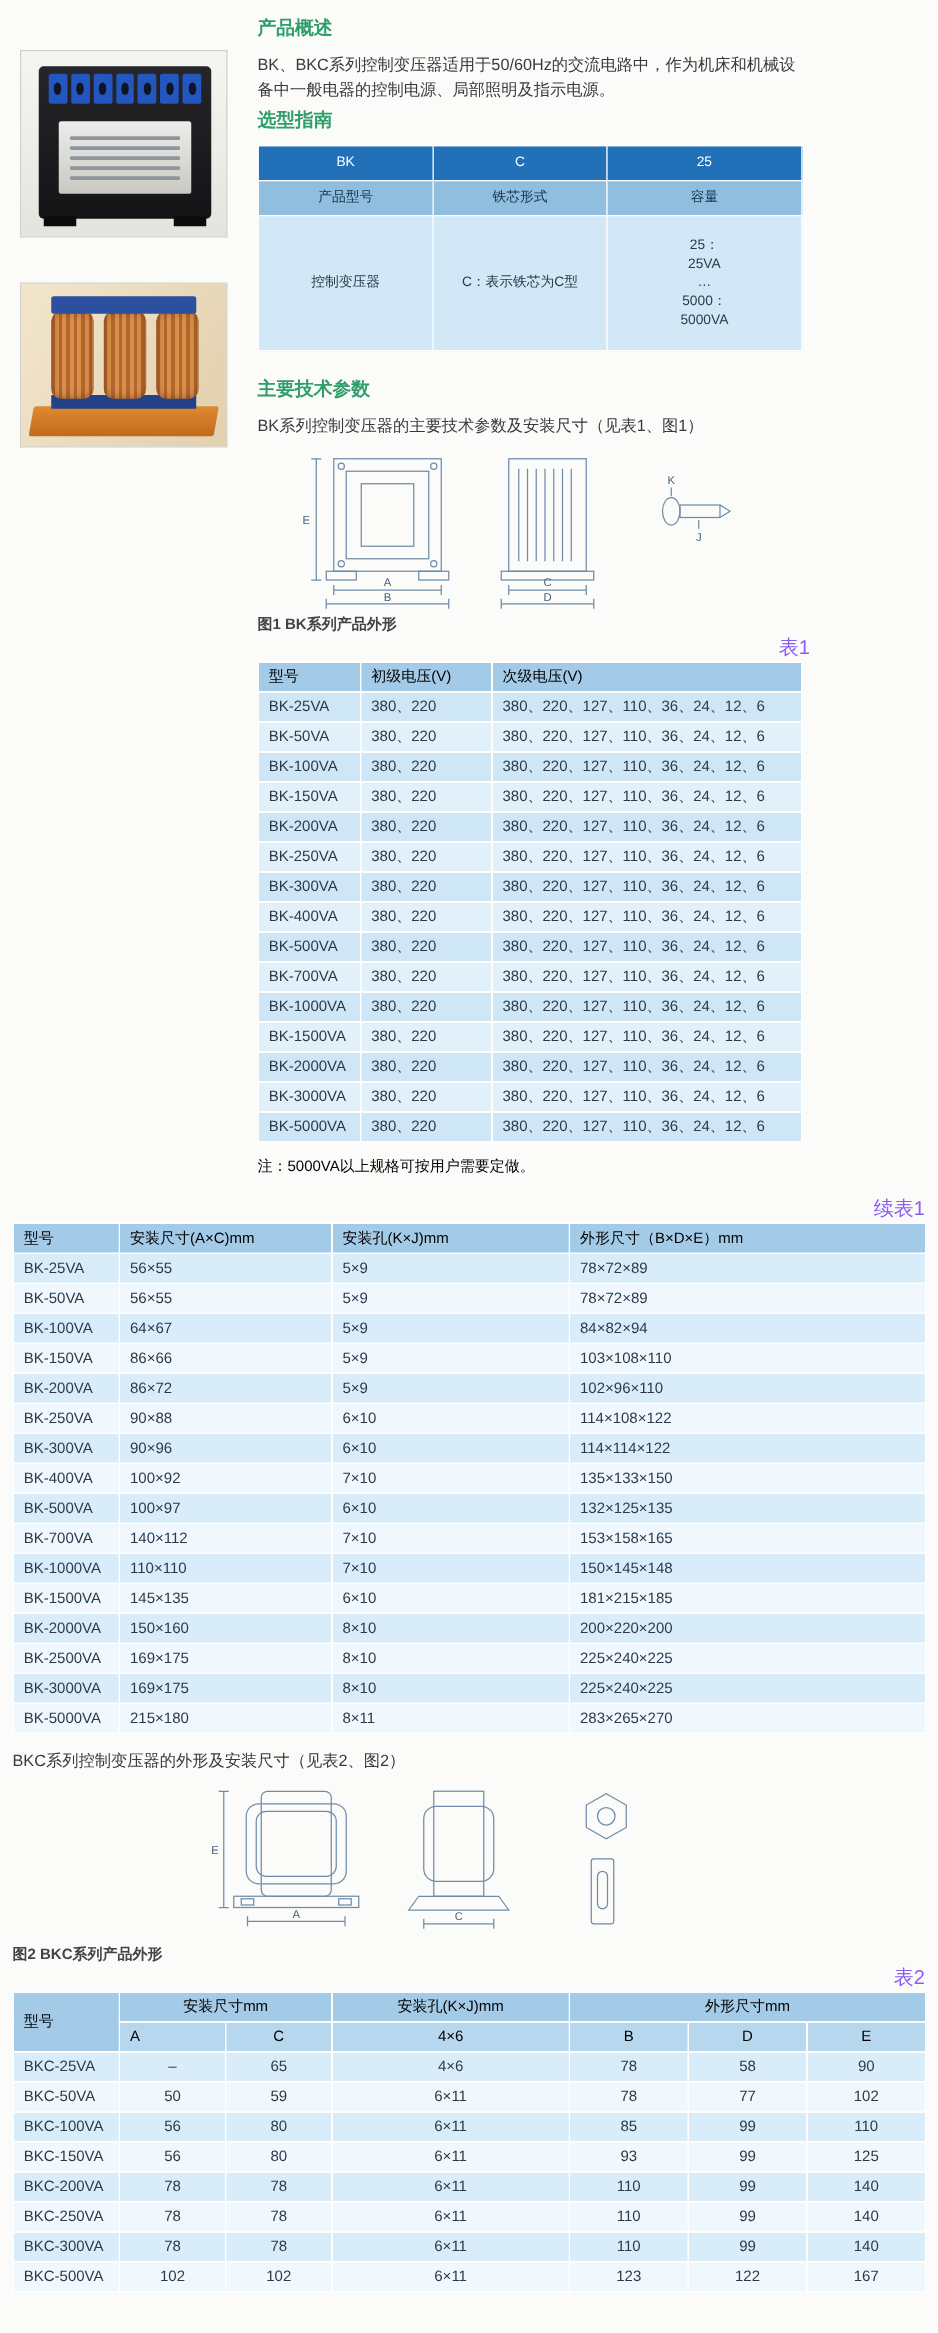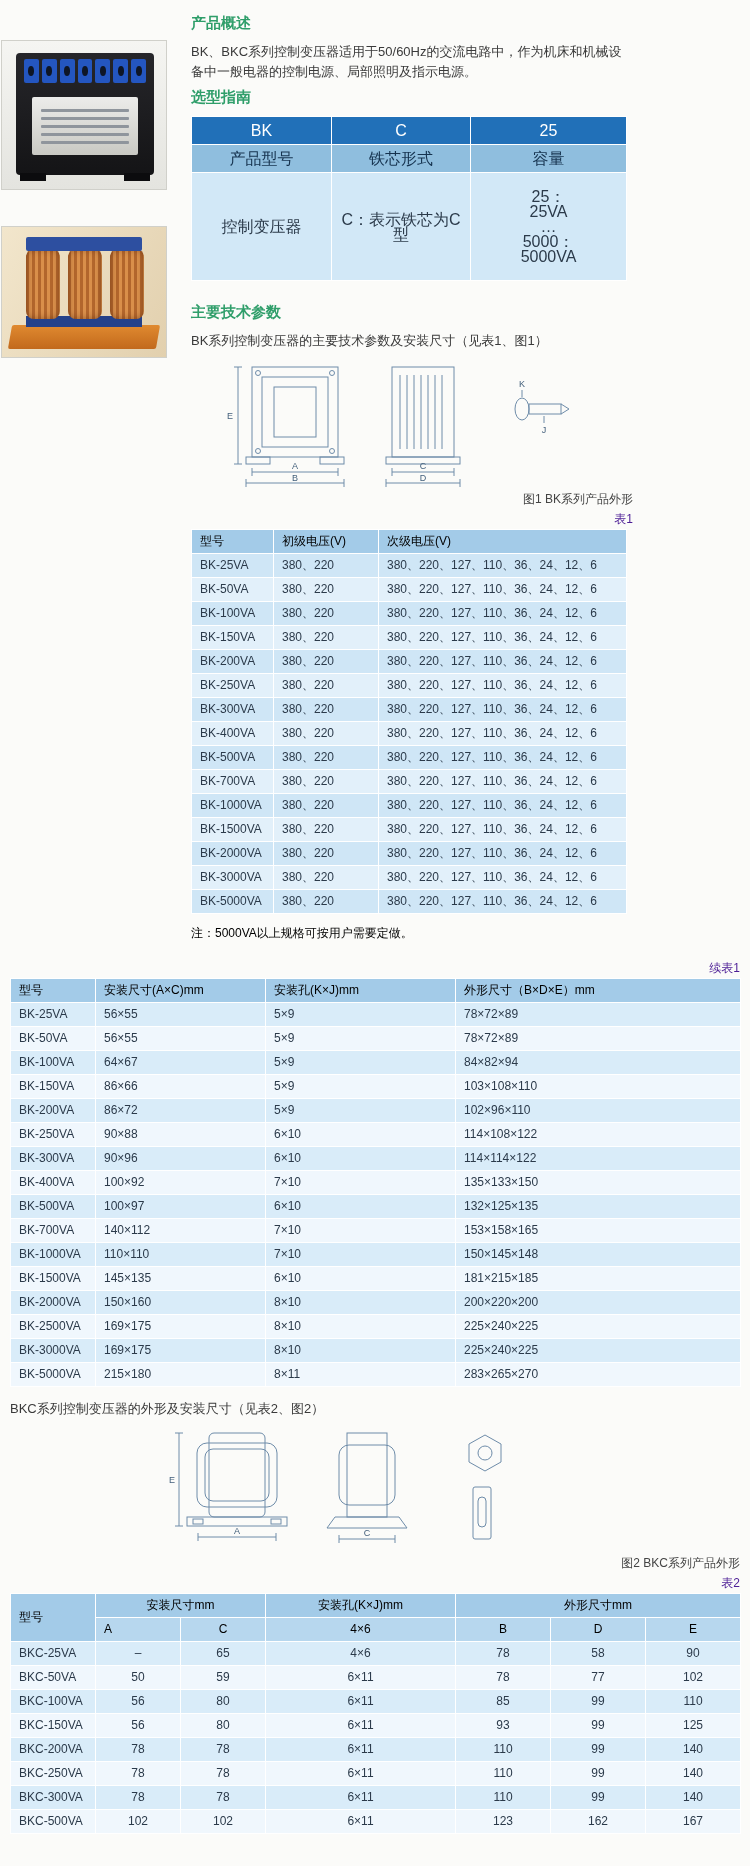--- a/index.html
+++ b/index.html
@@ -1,39 +1,39 @@
 <!DOCTYPE html>
 <html><head>
 <meta charset="utf-8">
 <style>
   * { margin:0; padding:0; box-sizing:border-box; }
   html,body { background:#ffffff; }
   body { font-family:"Liberation Sans","DejaVu Sans",sans-serif; color:#333; }
   .page { position:relative; width:750px; height:1866px; overflow:hidden; background:#fbfbf9; }
 
   
-  .top { display:flex; padding:14px 0 0 1px; }
+  .top { display:flex; padding:14px 0 0 16px; }
   .photo-col { flex:0 0 190px; padding-top:26px; }
   .content-col { width:442px; }
   .wide { padding:0 10px; }
 
   
   .sec-heading { color:#2f9e6a; font-size:15px; font-weight:bold; line-height:18px; margin:0 0 10px; }
   .mt { margin-top:22px; }
   .body-text { font-size:13px; line-height:20px; color:#3a3a3a; margin-bottom:6px; }
   .standard { margin-bottom:14px; }
-  .fig-caption { font-size:12px; color:#444; text-align:right; line-height:16px; margin-top:2px; }
-  .table-tag { font-size:12px; color:#4c1d95; text-align:right; line-height:16px; margin:4px 0 2px; }
+  .fig-caption { font-size:12px; color:#444; text-align:left; line-height:16px; margin-top:2px;font-weight:bold; }
+  .table-tag { font-size:16px; color:#8b5cf6; text-align:right; line-height:16px; margin:4px 0 2px; }
   .wide-tag { margin-top:18px; }
   .note { font-size:12px; color:#000000; margin-top:10px; line-height:18px; }
   .bkc-intro { margin-top:12px; font-size:13px; }
 
   
   .sel-table { border-collapse:collapse; width:435px; table-layout:fixed; }
-  .sel-table td { border:1px solid #fff; text-align:center; font-size:16px; padding:6px 6px; line-height:15px; }
+  .sel-table td { border:1px solid #fff; text-align:center; font-size:11px; padding:6px 6px; line-height:15px; }
   .sel-code td { background:#2170b8; color:#ffffff; }
   .sel-label td { background:#8fbede; color:#15324e; }
   .sel-value td { background:#d2e8f7; color:#2b3a4a; height:108px; vertical-align:middle; }
   .preline { white-space:pre-line; line-height:20px; }
 
   
   .data-table { border-collapse:collapse; table-layout:fixed; }
   .data-table th, .data-table td { border:1px solid #ffffff; font-size:12px; line-height:15px; padding:4px 8px; text-align:left; color:#2b3a4a; overflow:hidden; white-space:nowrap; }
   .data-table thead th { background:#a3cbe8; font-weight:normal; color:#000000; }
   .data-table tbody tr:nth-child(odd) td { background:#d9ecf9; }
@@ -544,19 +544,19 @@
             <td>110</td>
             <td>99</td>
             <td>140</td>
           </tr>
           <tr>
             <td>BKC-500VA</td>
             <td>102</td>
             <td>102</td>
             <td>6×11</td>
             <td>123</td>
-            <td>162</td>
+            <td>122</td>
             <td>167</td>
           </tr>
         </tbody>
     </table>
   </div>
 </div>
 
 </body></html>

